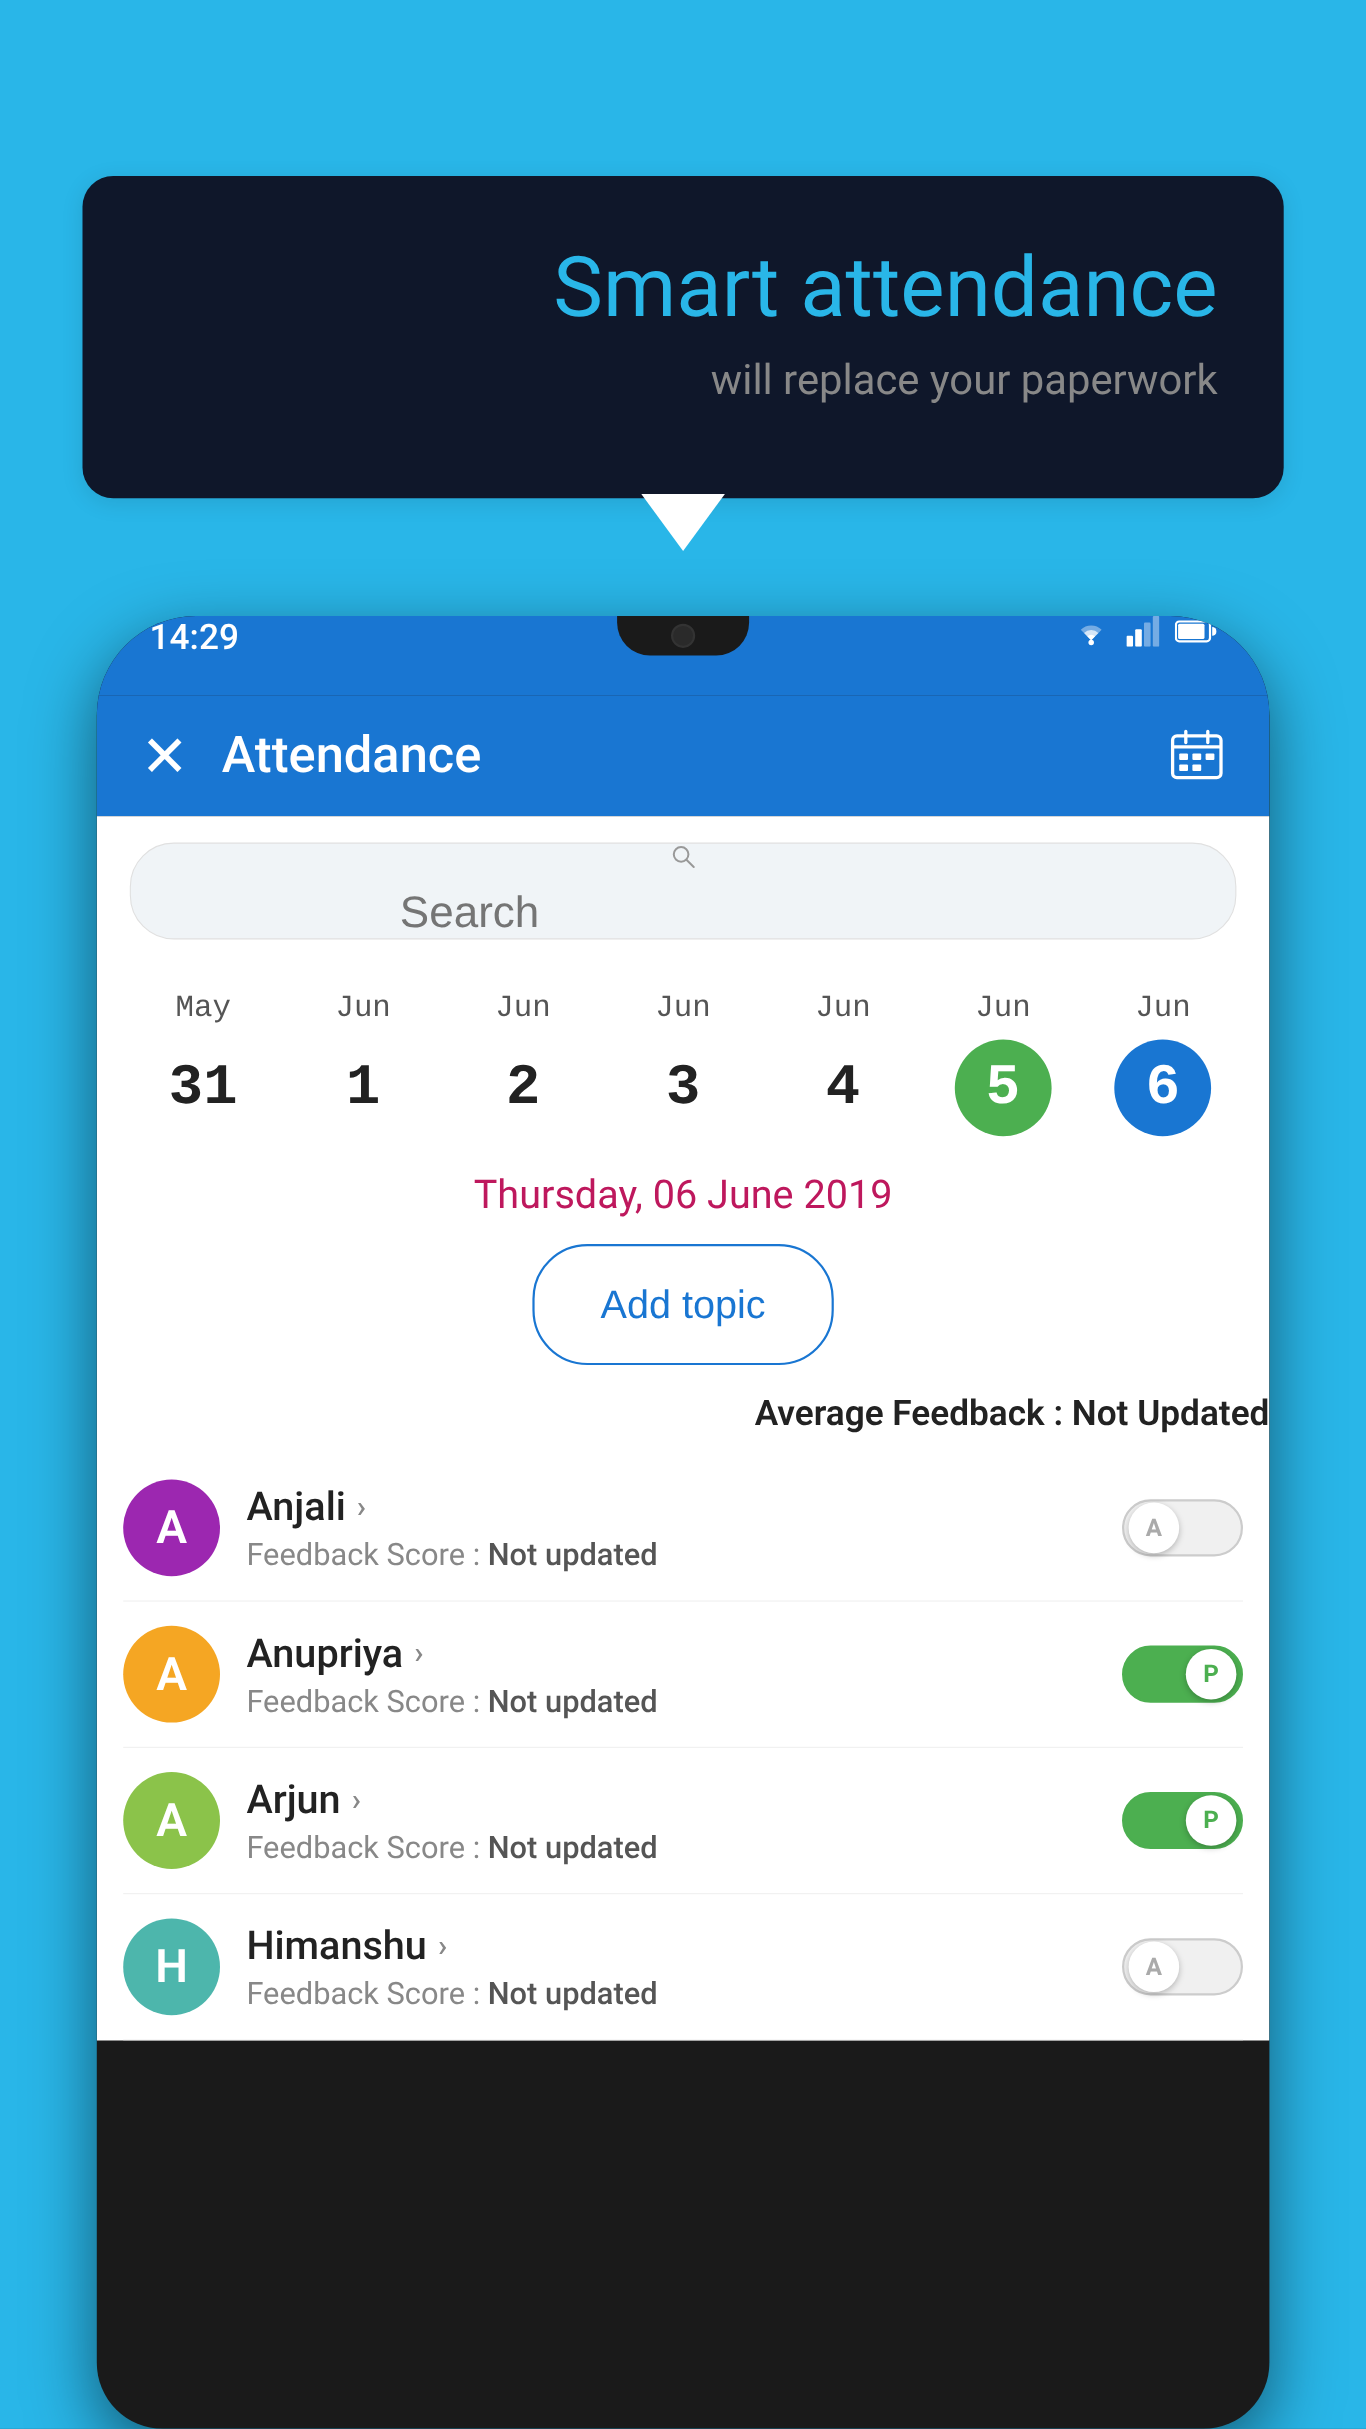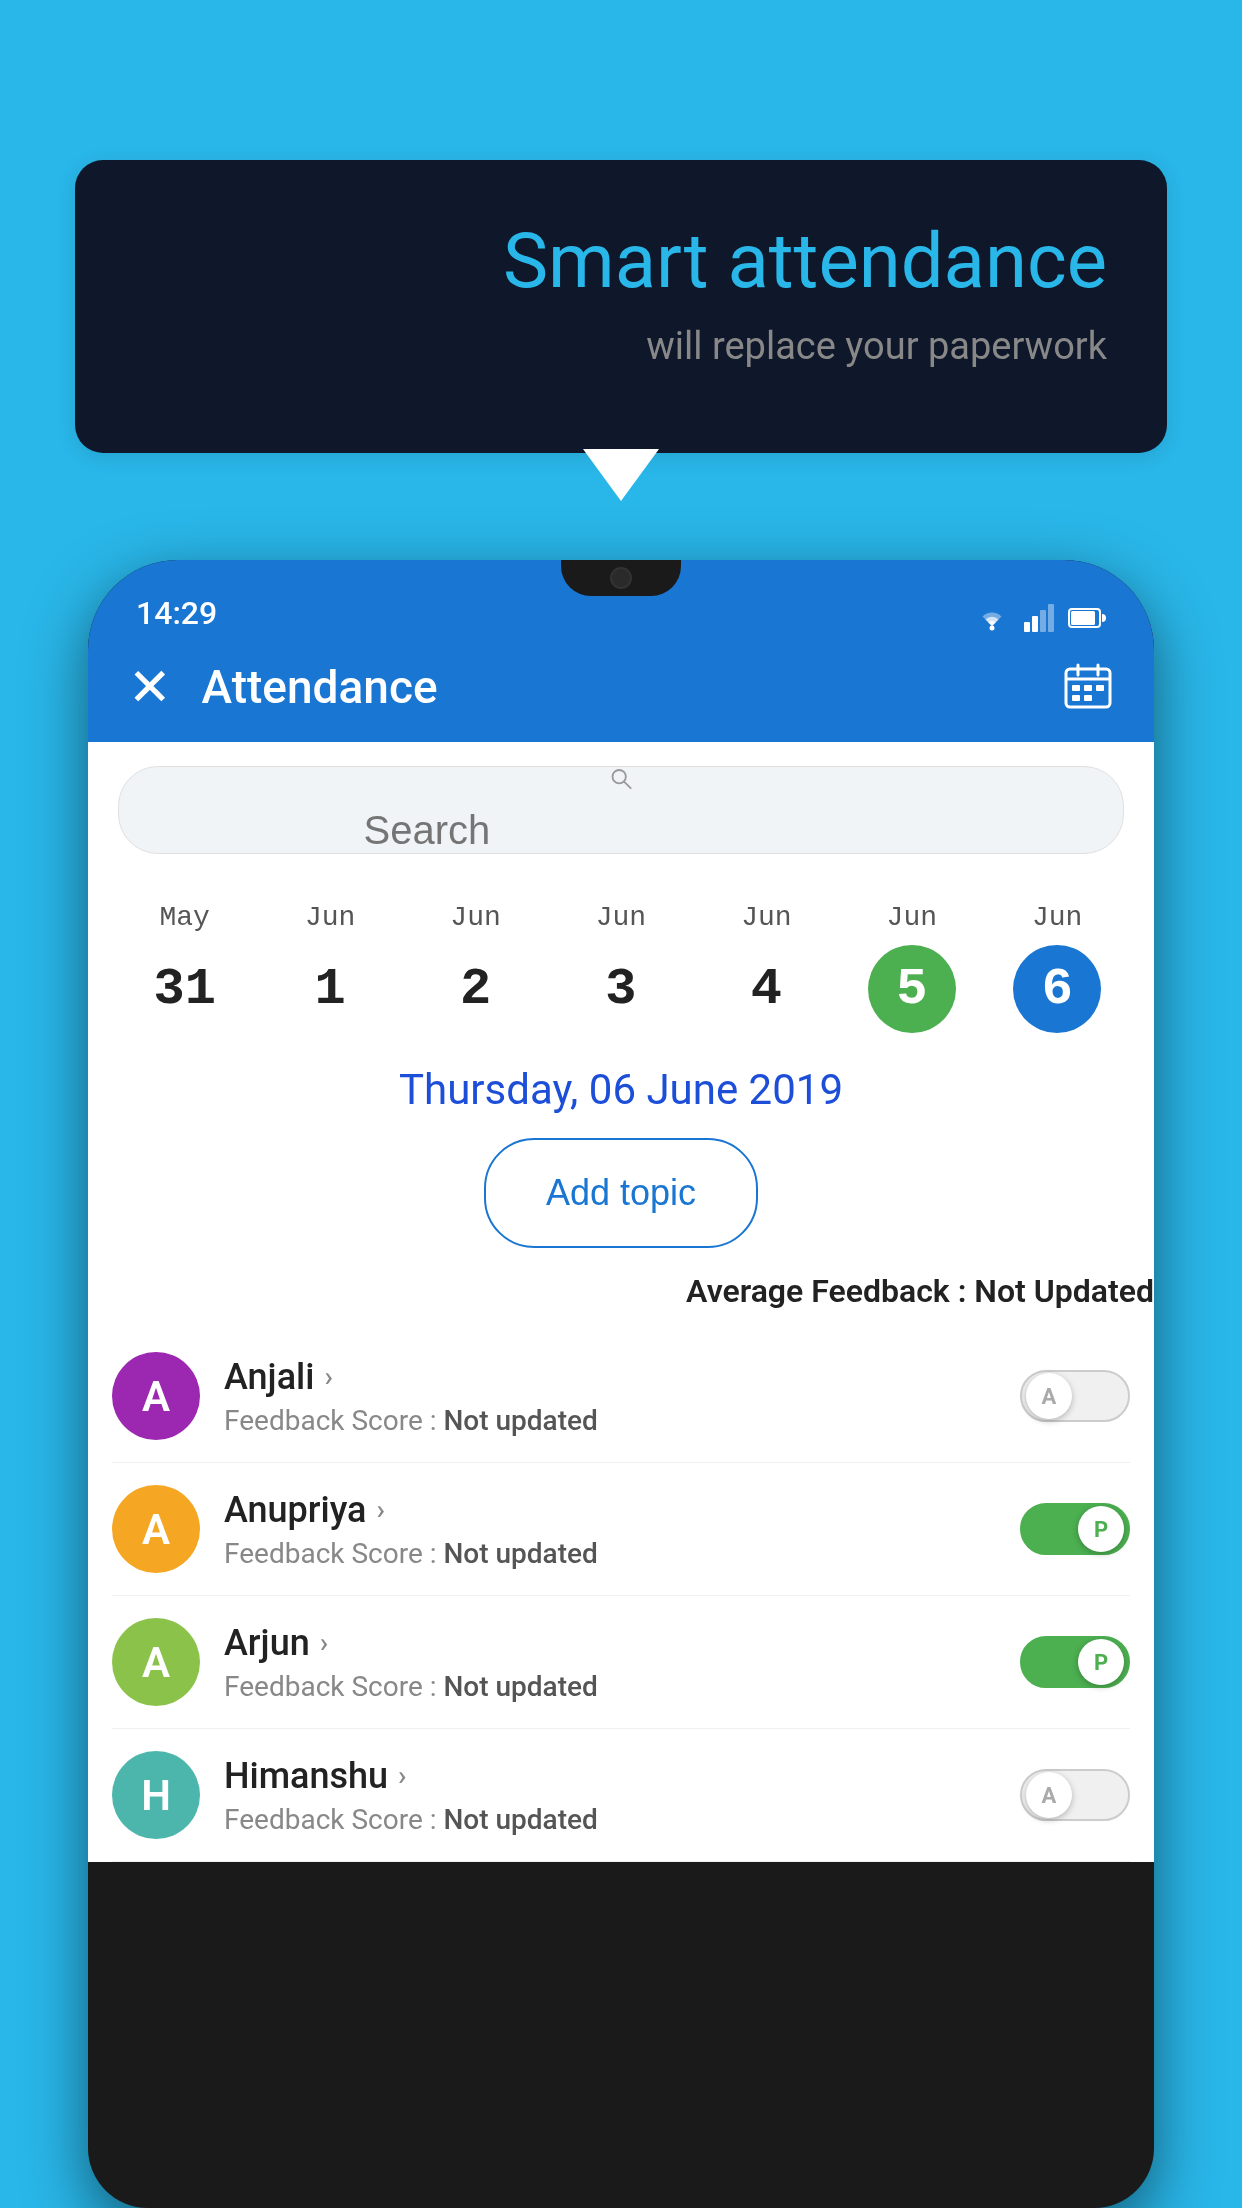--- a/index.html
+++ b/index.html
@@ -69,21 +69,21 @@
       padding: 0;
       overflow: hidden;
       box-shadow: 0 20px 60px rgba(0,0,0,0.5);
     }
 
     
     .status-bar {
       background: #1976d2;
       height: 72px;
       display: flex;
-      align-items: flex-end;
+      align-items: flex-start;
       justify-content: space-between;
       padding: 0 48px;
       position: relative;
     }
 
     .status-bar-time {
       color: white;
       font-size: 32px;
       font-weight: 500;
     }
@@ -213,22 +213,22 @@
     }
 
     .cal-date.selected {
       background: #1976d2;
       color: white;
     }
 
     
     .date-label {
       text-align: center;
-      font-size: 42px;
-      color: #1d4ed8;
+      font-size: 36px;
+      color: #be185d;
       padding: 16px 0 12px;
       font-weight: 400;
     }
 
     
     .add-topic-btn {
       display: block;
       margin: 12px auto;
       border: 2px solid #1976d2;
       border-radius: 50px;

